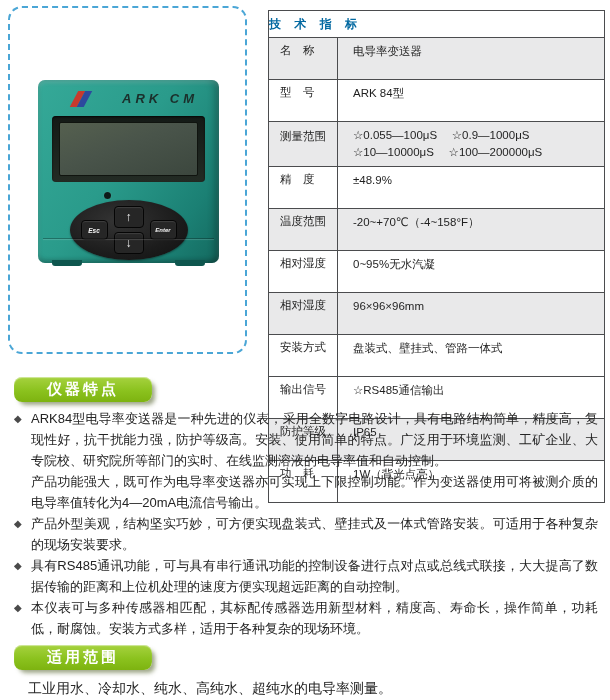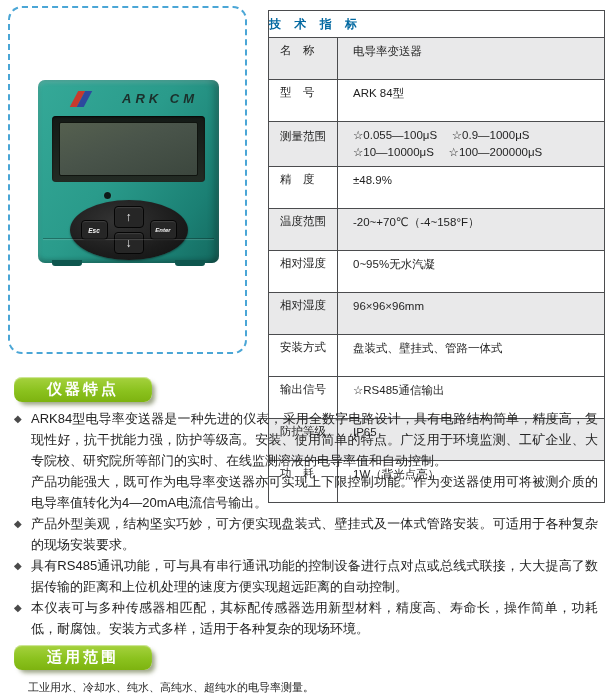--- a/index.html
+++ b/index.html
@@ -132,21 +132,21 @@
     position:absolute; left:14px; top:408px; width:584px;
     font-size:13px; line-height:21px; text-align:justify; color:#242424;
   }
   .feature-item { position:relative; padding-left:17px; }
   .feature-item .bullet {
     position:absolute; left:0; top:0;
     font-size:10px; color:#4a4a4a;
   }
   .apps-text {
     position:absolute; left:28px; top:680px; width:570px;
-    font-size:11px; color:#242424;
+    font-size:14px; color:#242424;
   }
 </style>
 </head>
 <body>
 
 <div class="photo-box">
   <div class="device">
     <div class="device-head">
       <span class="logo">
         <span class="stripe-red"></span>

